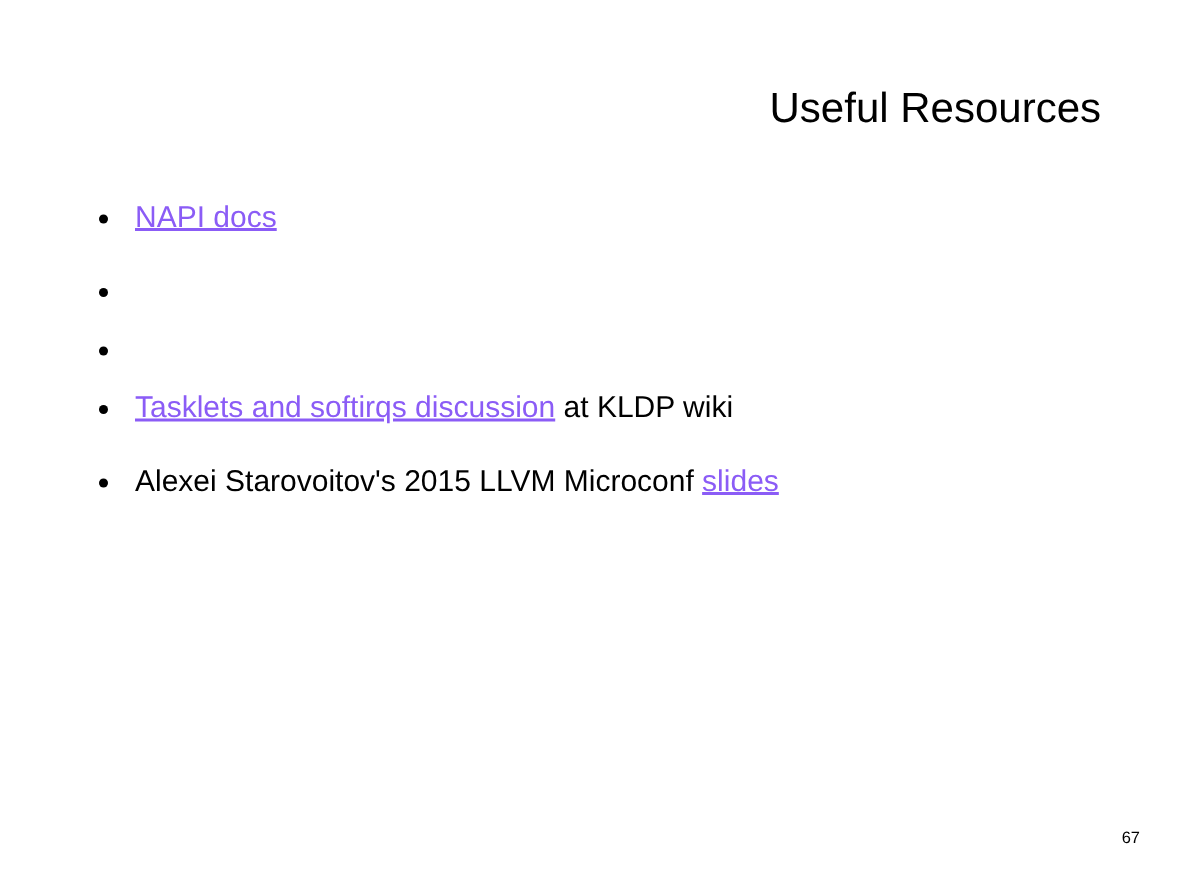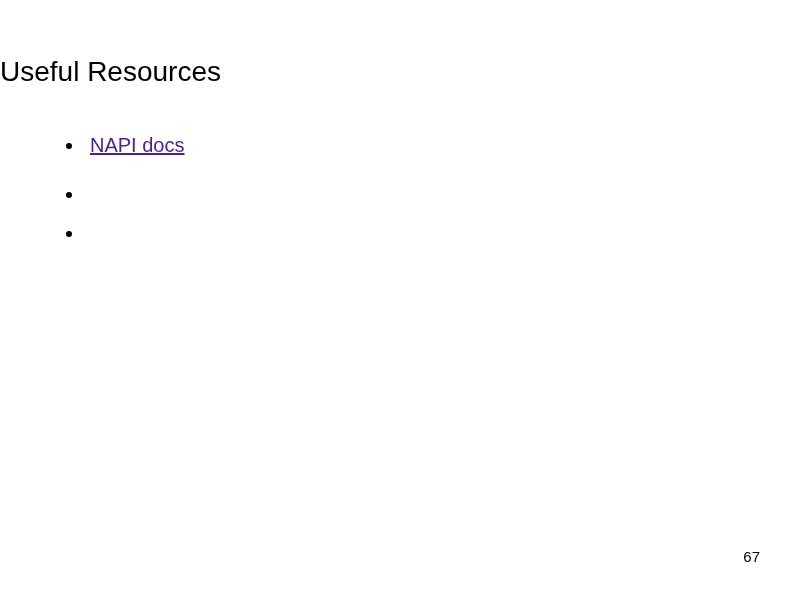--- a/index.html
+++ b/index.html
@@ -1,35 +1,43 @@
 <!DOCTYPE html>
 <html><head>
 <meta charset="utf-8">
 <style>
   * { margin: 0; padding: 0; box-sizing: border-box; }
   html, body { width: 794px; height: 595px; background: #fff; font-family: Arial, Helvetica, sans-serif; color: #000; overflow: hidden; }
   .slide { position: relative; width: 794px; height: 595px; }
-  .title { position: absolute; top: 56px; left: 0; width: 734px; text-align: left; font-size: 28px; font-weight: 400; }
+  .title { position: absolute; top: 56px; left: 0; width: 734px; text-align: right; font-size: 28px; font-weight: 400; }
   .content { position: absolute; top: 132px; left: 66px; width: 660px; }
   .item { display: flex; align-items: flex-start; margin-bottom: 22px; font-size: 20px; line-height: 1.35; }
   .bullet { width: 6px; height: 6px; background: #000; border-radius: 50%; margin-top: 11px; margin-right: 18px; flex-shrink: 0; }
-  .link { text-decoration: underline; color: #4c1d95; cursor: pointer; text-align: right; }
-  .page-num { position: absolute; right: 34px; bottom: 30px; font-size: 15px; color: #000; }
+  .link { text-decoration: underline; color: #8b5cf6; cursor: pointer; text-align: right; }
+  .page-num { position: absolute; right: 34px; bottom: 30px; font-size: 11px; color: #000; }
 </style>
 </head>
 <body>
 
 <div class="slide">
   <div class="title">Useful Resources</div>
   <div class="content">
       <div class="item">
         <span class="bullet"></span>
         <span><span class="link">NAPI docs</span></span>
       </div>
       <div class="item">
         <span class="bullet"></span>
       </div>
       <div class="item">
         <span class="bullet"></span>
       </div>
+      <div class="item">
+        <span class="bullet"></span>
+        <span><span class="link">Tasklets and softirqs discussion</span><span> at KLDP wiki</span></span>
+      </div>
+      <div class="item">
+        <span class="bullet"></span>
+        <span><span>Alexei Starovoitov's 2015 LLVM Microconf </span><span class="link">slides</span></span>
+      </div>
     </div>
   <div class="page-num">67</div>
 </div>
 
 </body></html>

